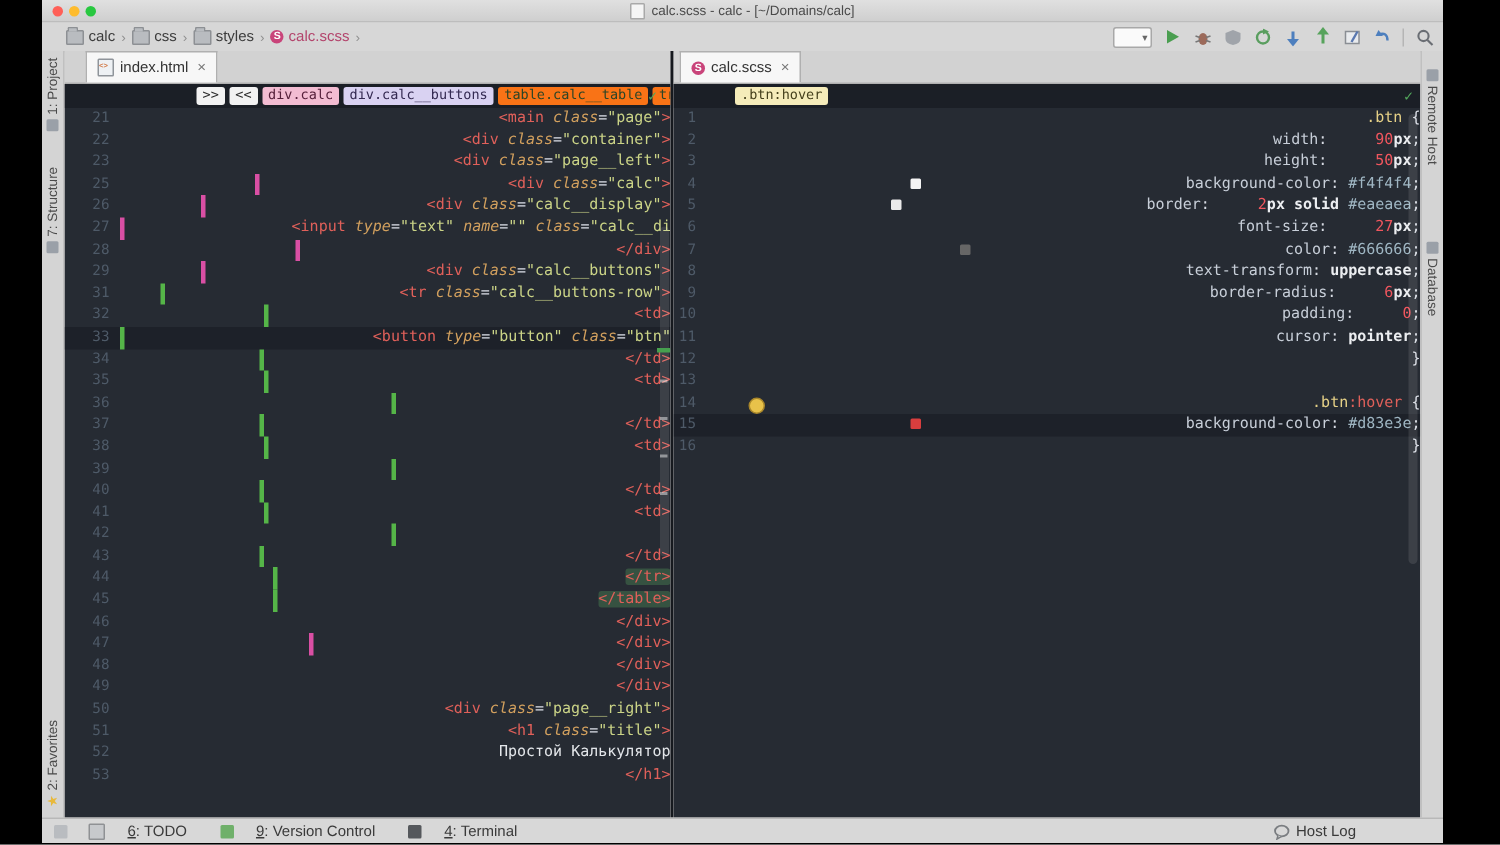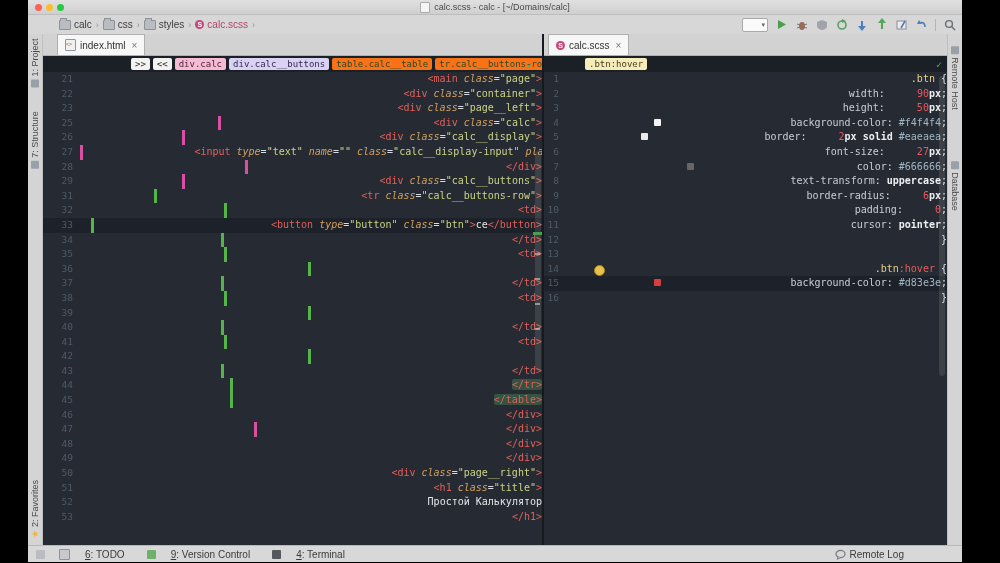--- a/index.html
+++ b/index.html
@@ -10,21 +10,21 @@
   
   .titlebar{position:relative;height:14px;background:linear-gradient(#e0e0e0,#cfcfcf);border-bottom:1px solid #bdbdbd;}
   .lights{position:absolute;left:7px;top:4px;display:flex;gap:4px;}
   .light{width:7px;height:7px;border-radius:50%;}
   .title-wrap{position:absolute;left:0;right:0;top:0;height:14px;display:flex;align-items:center;justify-content:center;gap:4px;}
   .title-doc{width:8px;height:9px;background:#f5f5f5;border:1px solid #a9a9a9;border-radius:1px;}
   .title-text{font-size:9px;color:#4a4a4a;}
 
   
   .navbar{position:relative;height:19px;background:#d7d7d7;border-bottom:1px solid #c2c2c2;display:flex;align-items:center;}
-  .crumbs{display:flex;align-items:center;gap:2px;padding-left:31px;font-size:10px;color:#3c3c3c;}
+  .crumbs{display:flex;align-items:center;gap:2px;padding-left:16px;font-size:10px;color:#3c3c3c;}
   .crumb{display:flex;align-items:center;gap:3px;cursor:default;}
   .chev{color:#909090;font-size:9px;padding:0 2px;}
   .folder-ic{width:10px;height:8px;background:#b9bcc0;border:1px solid #8d9094;border-radius:1px;position:relative;}
   .folder-ic:before{content:"";position:absolute;left:0;top:-3px;width:5px;height:2px;background:#b9bcc0;border:1px solid #8d9094;border-bottom:none;border-radius:1px 1px 0 0;}
   .sass-ic{width:9px;height:9px;border-radius:50%;background:#c9447a;color:#fff;font-size:7px;line-height:9px;text-align:center;font-weight:bold;}
   .crumb-file{color:#b3446c;}
   .toolbar{position:absolute;right:6px;top:0;height:19px;display:flex;align-items:center;gap:7px;}
   .combo{width:22px;height:12px;background:#fafafa;border:1px solid #a8a8a8;border-radius:2px;display:flex;align-items:center;justify-content:flex-end;padding-right:2px;font-size:7px;color:#666;}
   .tbi{width:13px;height:13px;display:flex;align-items:center;justify-content:center;}
   .tb-sep{width:1px;height:12px;background:#b5b5b5;}
@@ -35,21 +35,21 @@
   .strip.left{border-right:1px solid #c0c0c0;}
   .strip.right{border-left:1px solid #c0c0c0;}
   .vwrap{position:absolute;left:0;width:14px;height:58px;}
   .vlabel{position:absolute;left:50%;top:50%;transform:translate(-50%,-50%) rotate(-90deg);font-size:9px;color:#4a4a4a;white-space:nowrap;display:flex;align-items:center;gap:3px;}
   .strip.right .vlabel{transform:translate(-50%,-50%) rotate(90deg);}
   .mini-ic{width:8px;height:8px;background:#9aa0a8;border-radius:1px;display:inline-block;}
   .star{color:#e8b93c;font-size:9px;}
 
   .center{flex:1;display:flex;}
   .pane{display:flex;flex-direction:column;overflow:hidden;}
-  .pane.pleft{width:499px;}
+  .pane.pleft{width:404px;}
   .pane.pright{flex:1;border-left:2px solid #16191e;}
   .tabbar{height:21px;background:#d2d2d2;border-bottom:1px solid #b0b0b0;display:flex;align-items:flex-end;}
   .tab{height:20px;background:#f7f7f7;border:1px solid #b0b0b0;border-bottom:none;display:flex;align-items:center;gap:4px;padding:0 7px;font-size:10px;color:#333;}
   .pane.pleft .tab{margin-left:14px;}
   .pane.pright .tab{margin-left:4px;}
   .html-ic{width:9px;height:10px;background:#eef1f4;border:1px solid #8f949a;border-radius:1px;position:relative;}
   .html-ic:after{content:"<>";position:absolute;left:0px;top:1px;font-size:5px;color:#d0703a;font-weight:bold;}
   .tab-close{color:#777;font-size:10px;margin-left:2px;cursor:default;}
 
   
@@ -358,17 +358,17 @@
       <span class="sb-item">
         <span class="sq-ic" style="background:#55585c;"></span>
         <span><span class="u">4</span><span>: Terminal</span></span>
       </span>
     </div>
     <div class="sb-right">
       <svg width="11" height="11">
           <ellipse cx="5.5" cy="5" rx="4.5" ry="3.6" fill="none" stroke="#7a7d81" stroke-width="1.2"></ellipse>
           <path d="M3 8 L2.3 10.4 L5.4 8.6" fill="#d8d8d8" stroke="#7a7d81" stroke-width="1"></path>
         </svg>
-      <span>Remote Log</span>
+      <span>Host Log</span>
     </div>
   </div>
 
 </div>
 
 </body></html>

